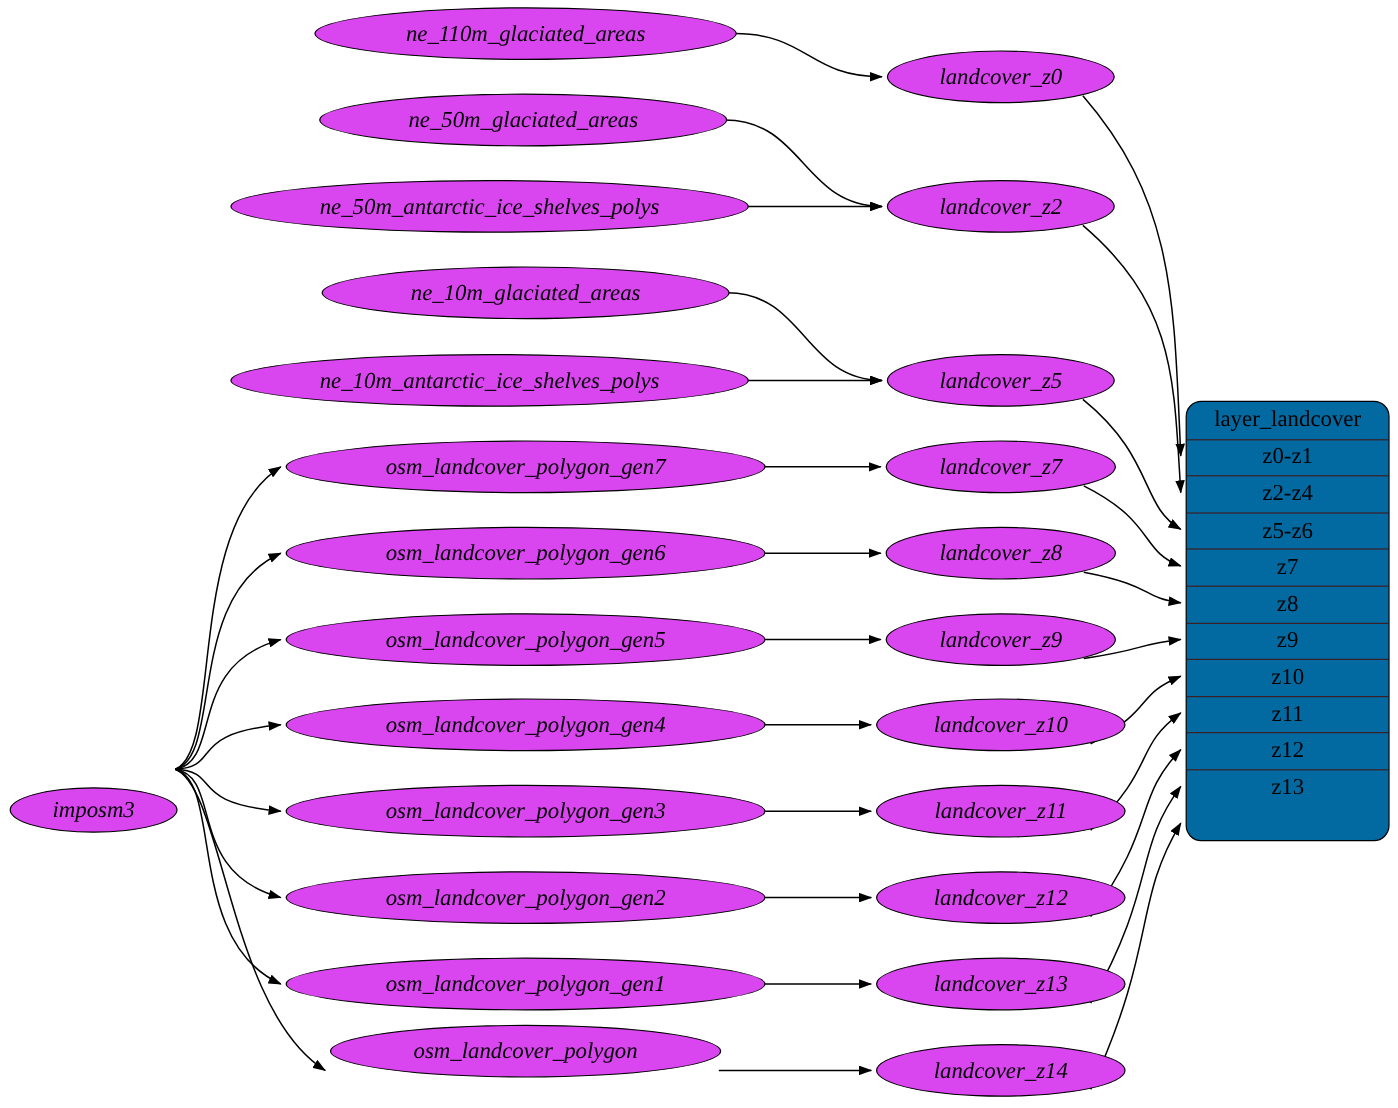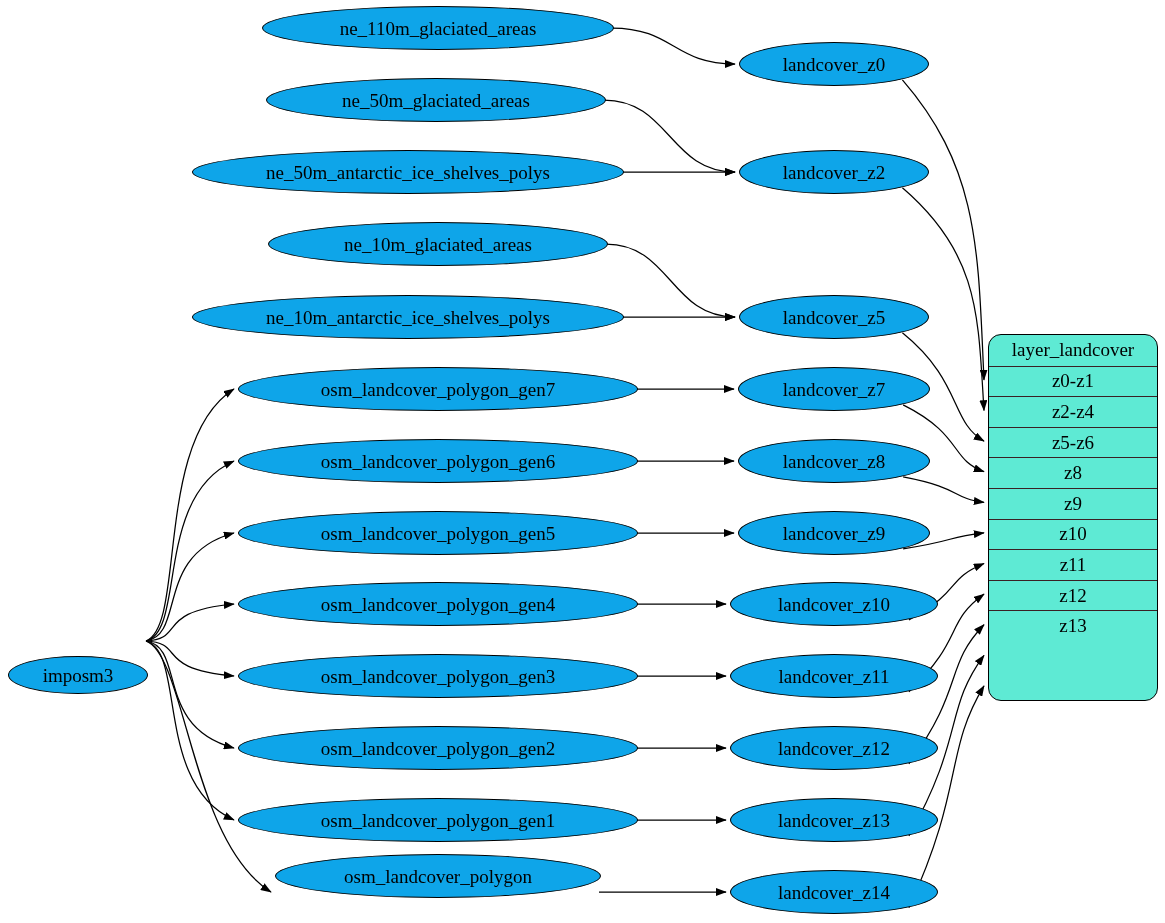--- a/index.html
+++ b/index.html
@@ -10,27 +10,28 @@
     background:#ffffff;
     font-family:"Liberation Serif","DejaVu Serif",serif;
     overflow:hidden;
   }
   #edges{position:absolute;left:0;top:0;width:1165px;height:923px;}
   .node{
     position:absolute;
     display:flex;align-items:center;justify-content:center;
     border:1.1px solid #000000;
     border-radius:50%;
-    background:#0ea5e9;
+    background:#d946ef;
     color:#000000;
     font-size:19px;
     line-height:1;
     white-space:nowrap;
     box-sizing:border-box;
     z-index:2;
+    font-style:italic;
   }
   .node span{pointer-events:none;}
   #record{
     position:absolute;
     box-sizing:border-box;
     border:1.2px solid #000000;
     border-radius:13px;
     background:#ffc0cb;
     overflow:hidden;
     z-index:3;
@@ -162,25 +163,26 @@
         <span>landcover_z12</span>
       </div>
       <div class="node" style="left: 730px; top: 798px; width: 208px; height: 44px;">
         <span>landcover_z13</span>
       </div>
       <div class="node" style="left: 730px; top: 870px; width: 208px; height: 44px;">
         <span>landcover_z14</span>
       </div>
     </div>
 
-  <div id="record" style="left: 988px; top: 334px; width: 170px; height: 367px; background: #5eead4; border-color: rgb(0, 0, 0);">
+  <div id="record" style="left: 988px; top: 334px; width: 170px; height: 367px; background: #0369a1; border-color: rgb(0, 0, 0);">
     <div class="rrow head" style="height: 30.6px;">layer_landcover</div>
   <div class="rrow" style="height: 30.6px; border-top-color: rgb(58, 32, 36);">z0-z1</div>
       <div class="rrow" style="height: 30.6px; border-top-color: rgb(58, 32, 36); text-align: center;">z2-z4</div>
       <div class="rrow" style="height: 30.6px; border-top-color: rgb(58, 32, 36);">z5-z6</div>
+      <div class="rrow" style="height: 30.6px; border-top-color: rgb(58, 32, 36);">z7</div>
       <div class="rrow" style="height: 30.6px; border-top-color: rgb(58, 32, 36);">z8</div>
       <div class="rrow" style="height: 30.6px; border-top-color: rgb(58, 32, 36);">z9</div>
       <div class="rrow" style="height: 30.6px; border-top-color: rgb(58, 32, 36);">z10</div>
       <div class="rrow" style="height: 30.6px; border-top-color: rgb(58, 32, 36); text-align: center;">z11</div>
       <div class="rrow" style="height: 30.6px; border-top-color: rgb(58, 32, 36);">z12</div>
       <div class="rrow" style="height: 30.6px; border-top-color: rgb(58, 32, 36);">z13</div>
     </div>
 </div>
 
 </body></html>

